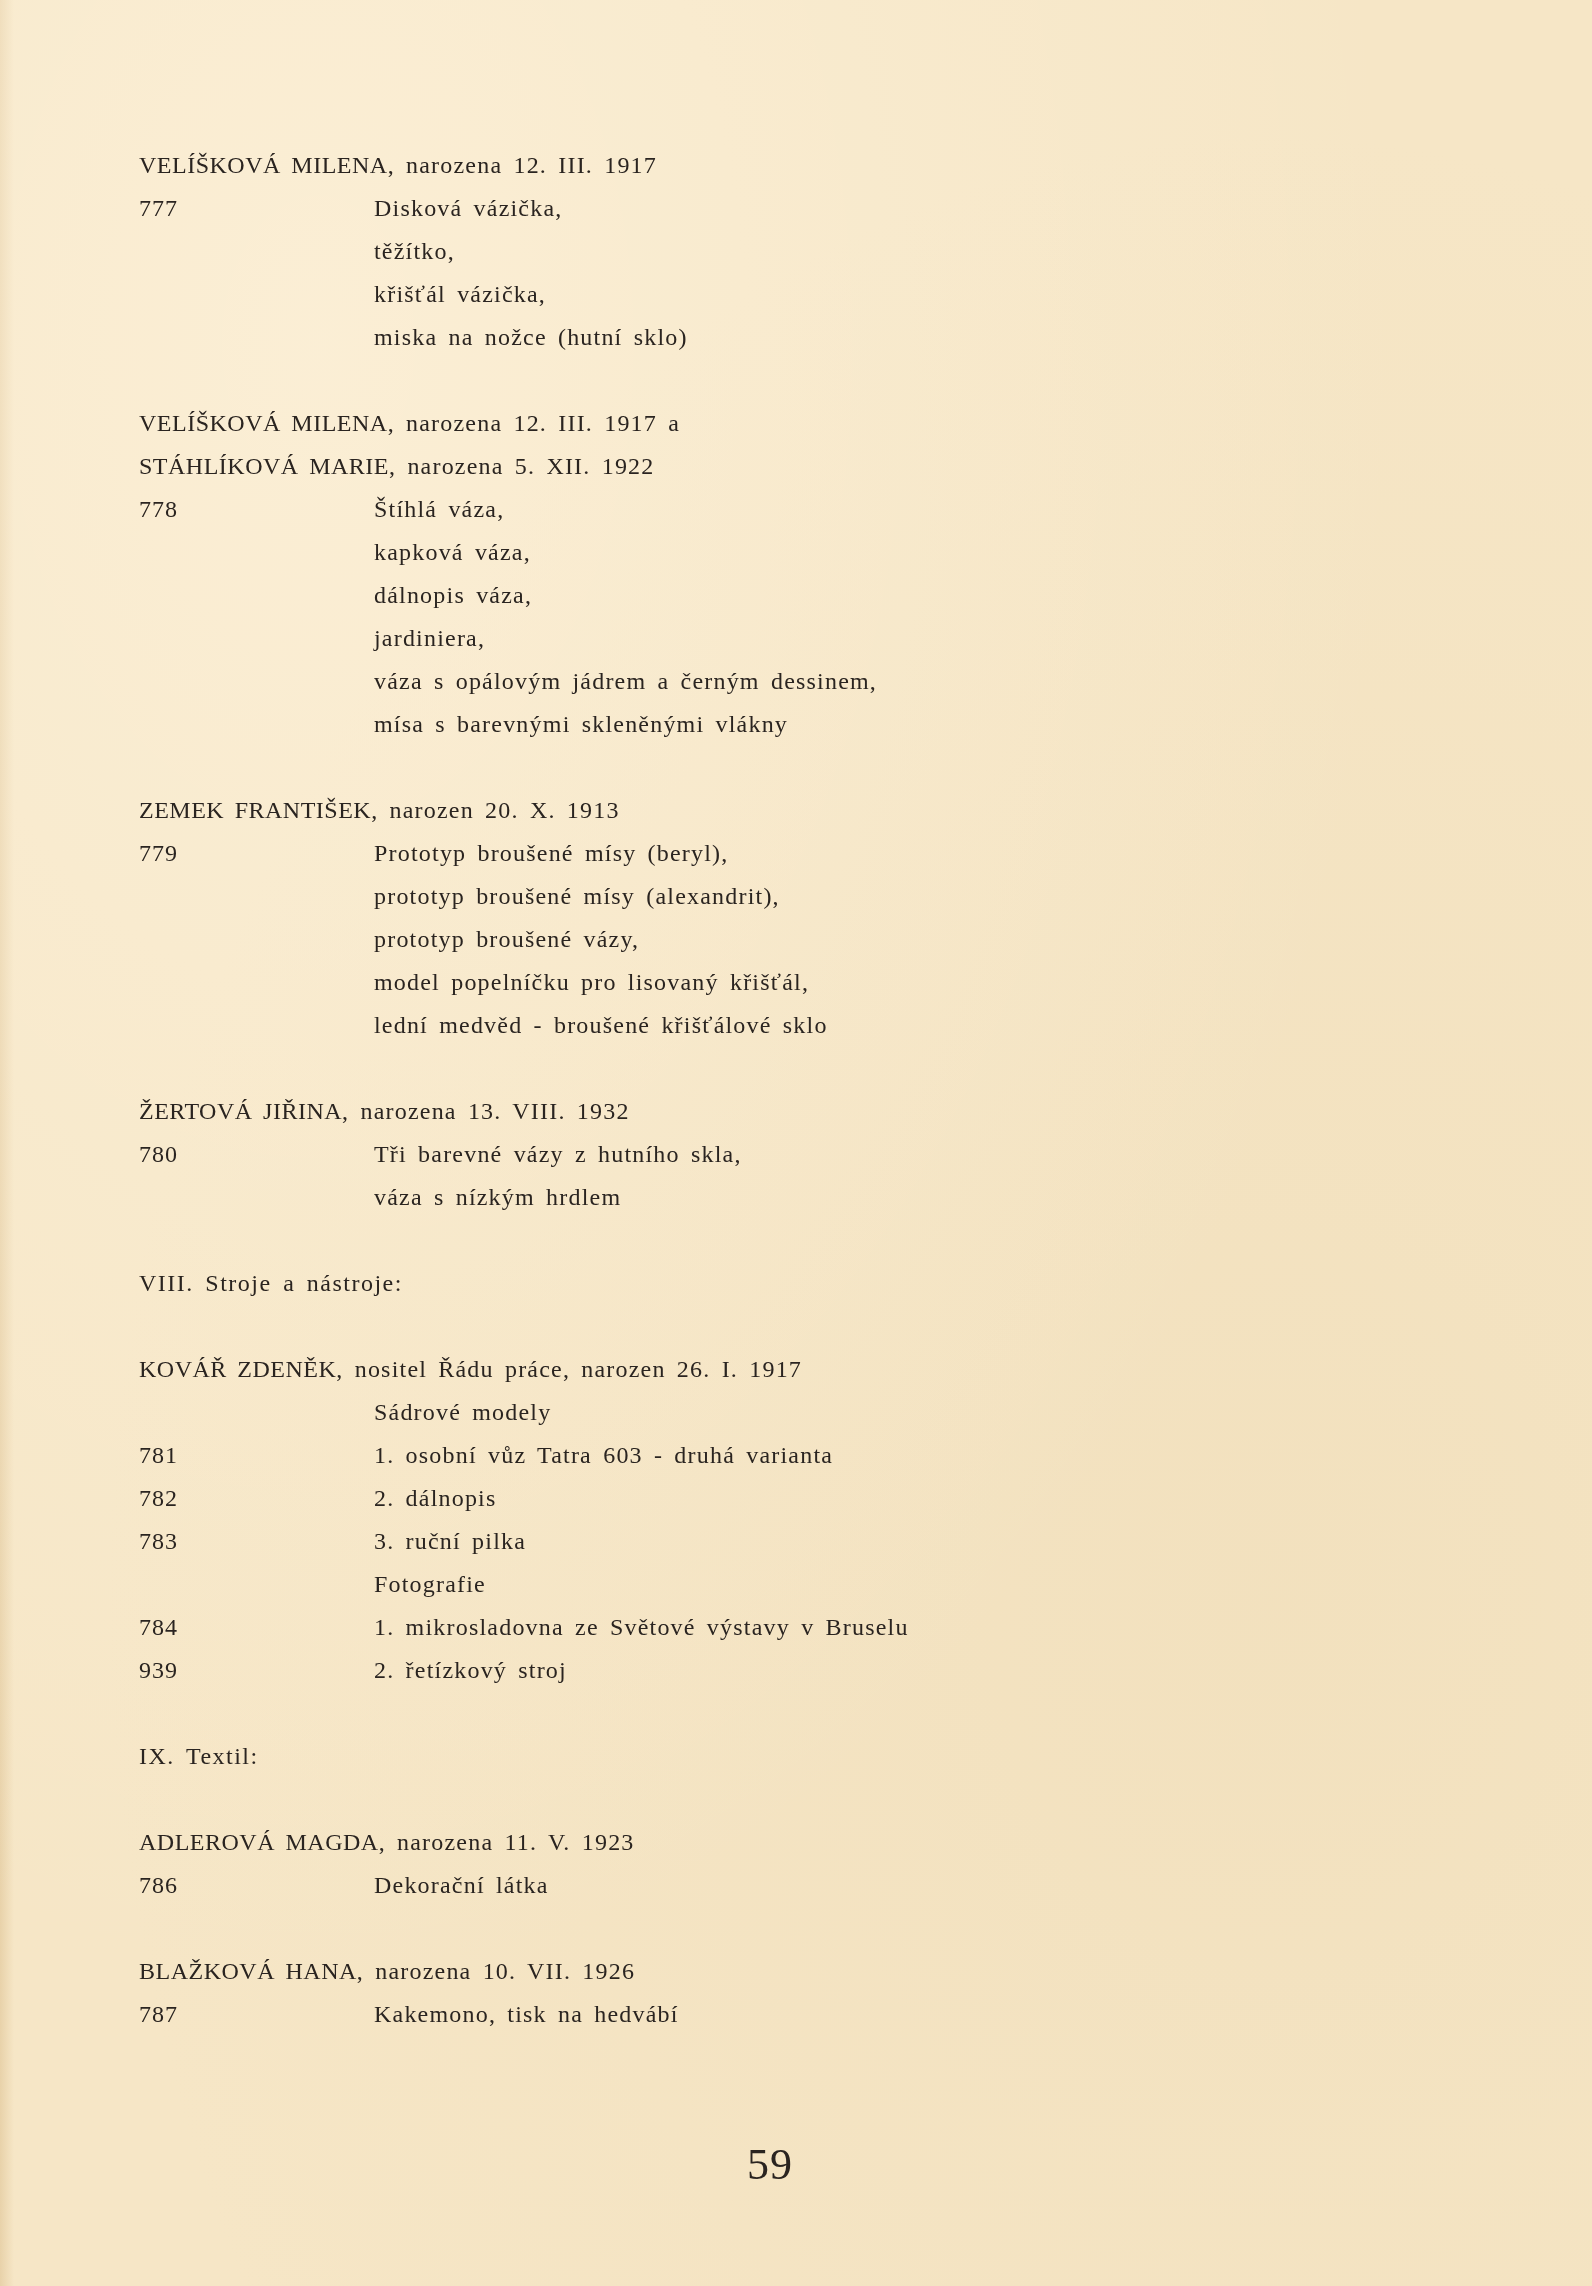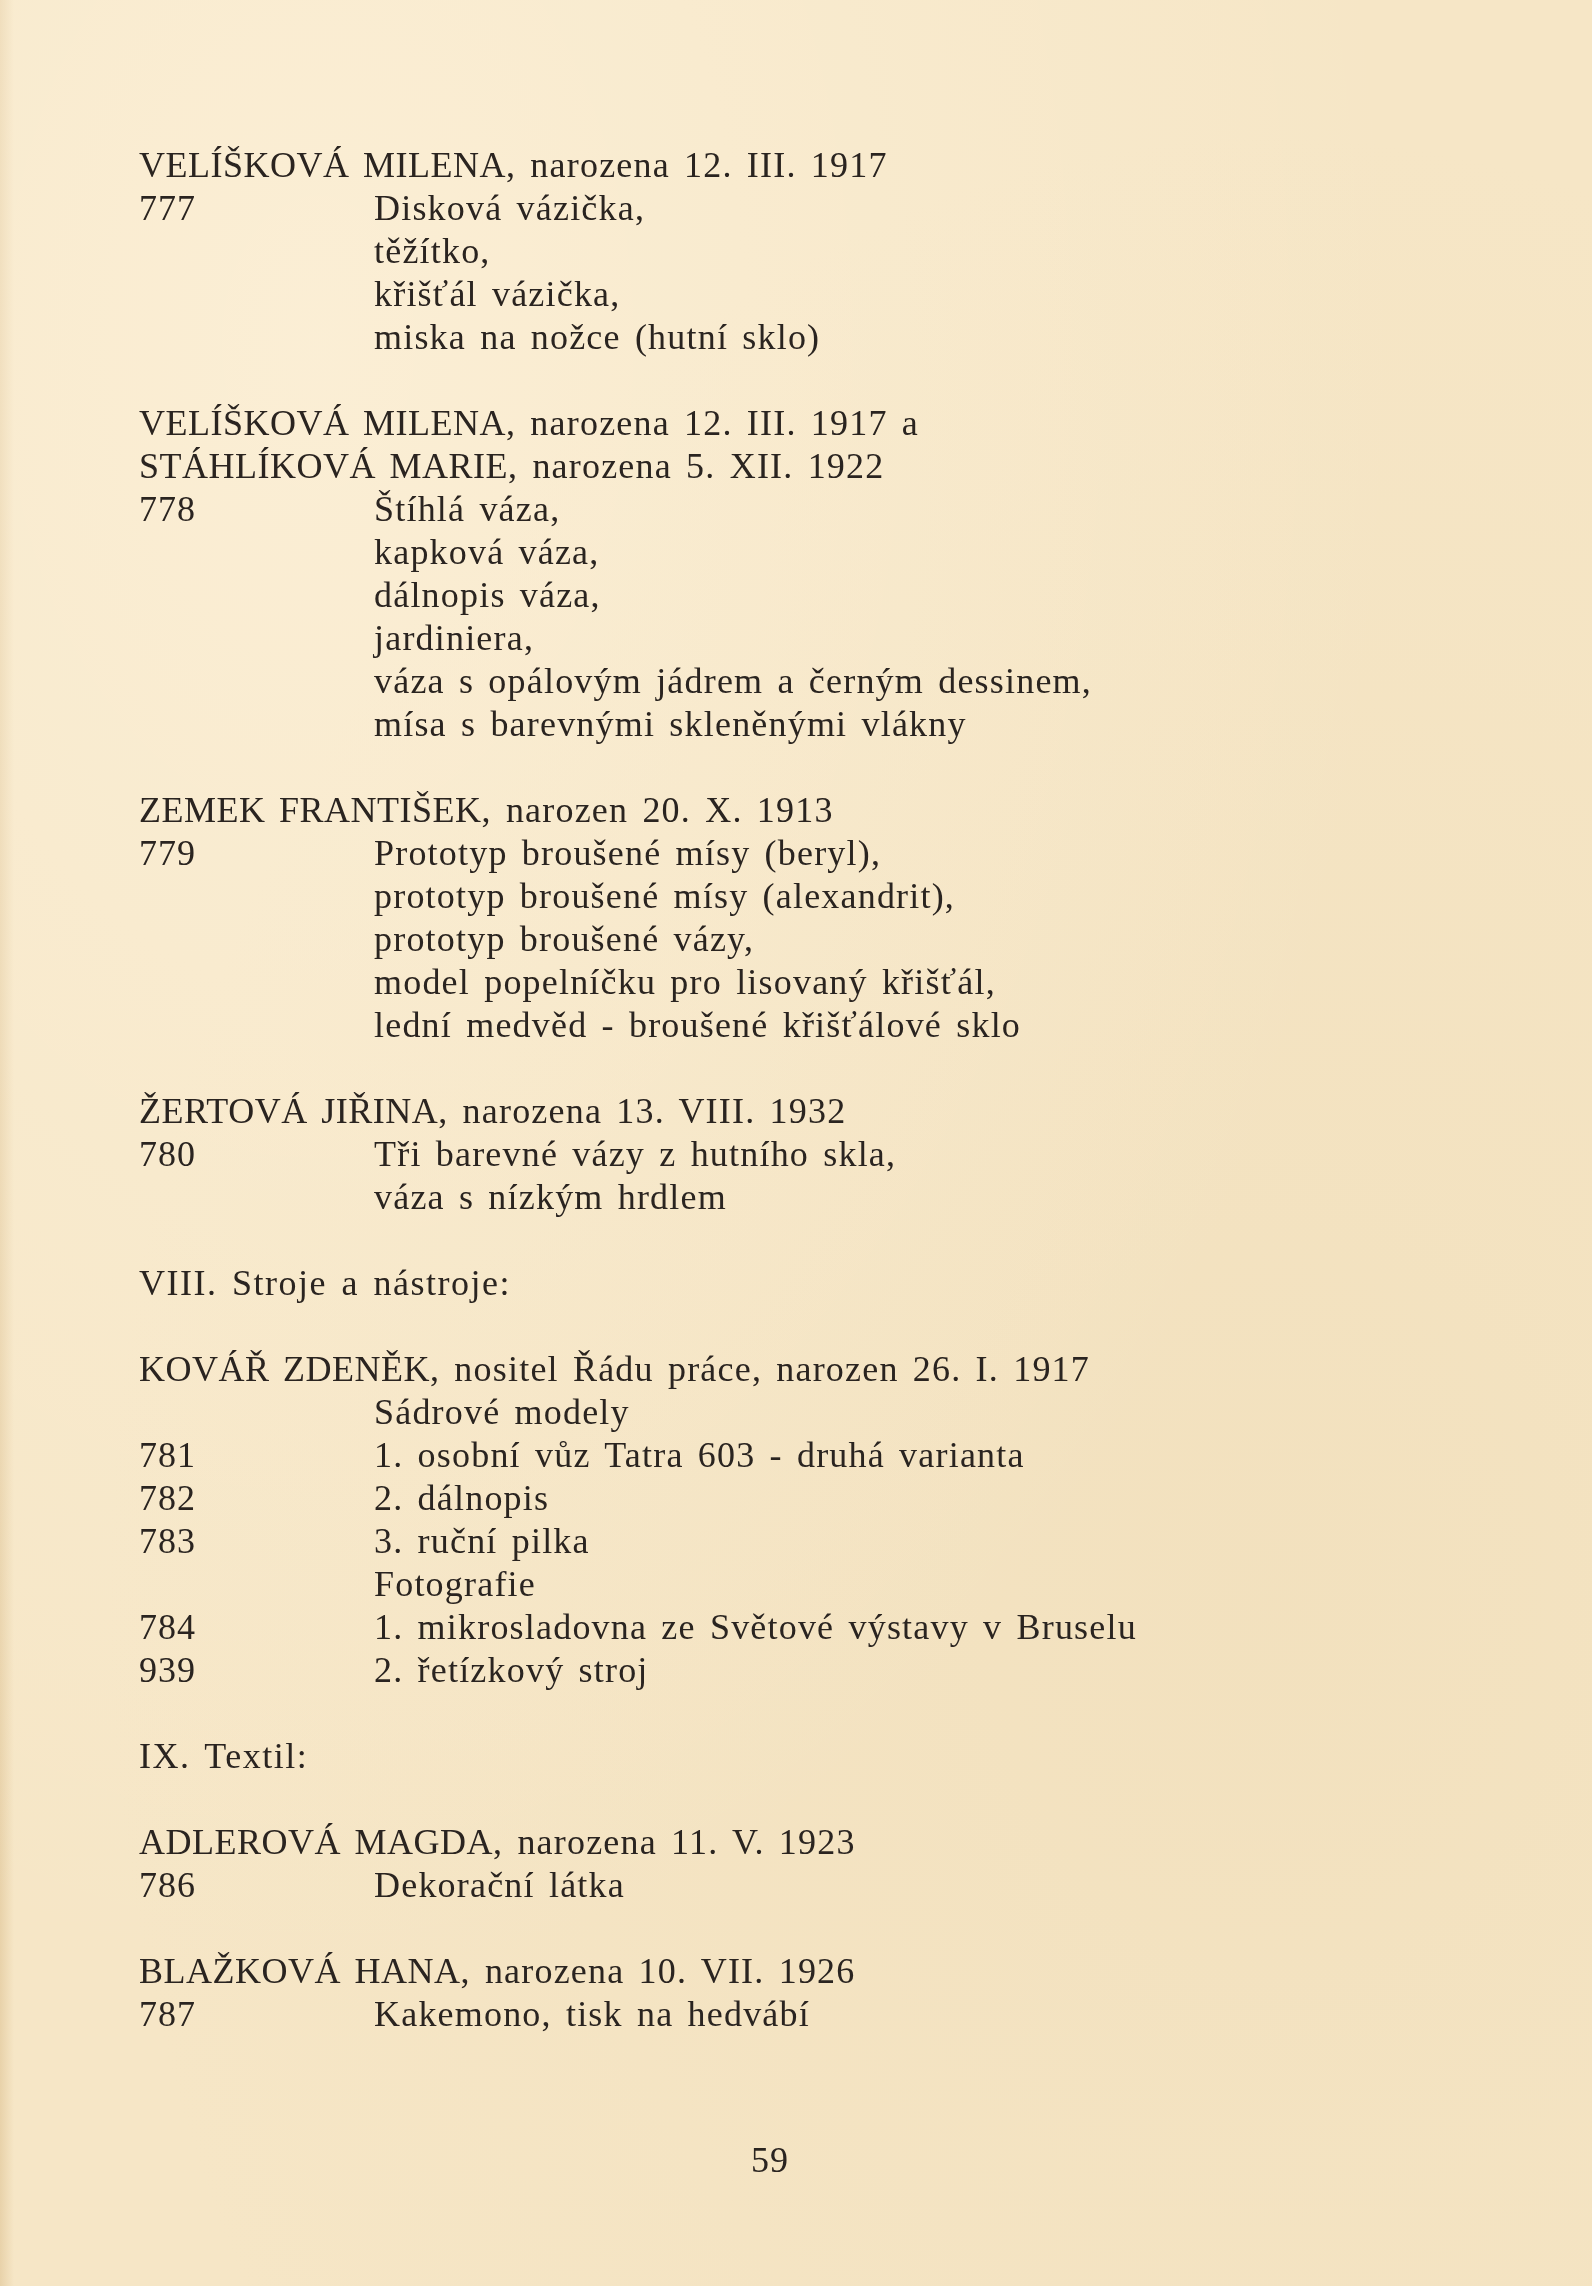--- a/index.html
+++ b/index.html
@@ -26,21 +26,21 @@
       width: 1592px;
       height: 2287px;
     }
     .content {
       position: absolute;
       left: 139px;
       top: 144px;
       width: 1294px;
     }
     .line {
-      font-size: 36px;
+      font-size: 24px;
       line-height: 43px;
       height: 43px;
       white-space: nowrap;
       letter-spacing: 1.2px;
       word-spacing: 4px;
     }
     .head .name {
       font-weight: normal;
       letter-spacing: 0.5px;
       transform-origin: left;
@@ -63,21 +63,21 @@
     }
     .section {
       letter-spacing: 1.5px;
     }
     .page-number {
       position: absolute;
       left: 0;
       width: 1540px;
       text-align: center;
       top: 2139px;
-      font-size: 36px;
+      font-size: 44px;
       letter-spacing: 1px;
     }
     .entry { }
   </style>
 </head>
 <body style="background-color: rgb(246, 230, 198); color: rgb(42, 36, 32);">
 
 <div class="page">
   <div class="content">
 

